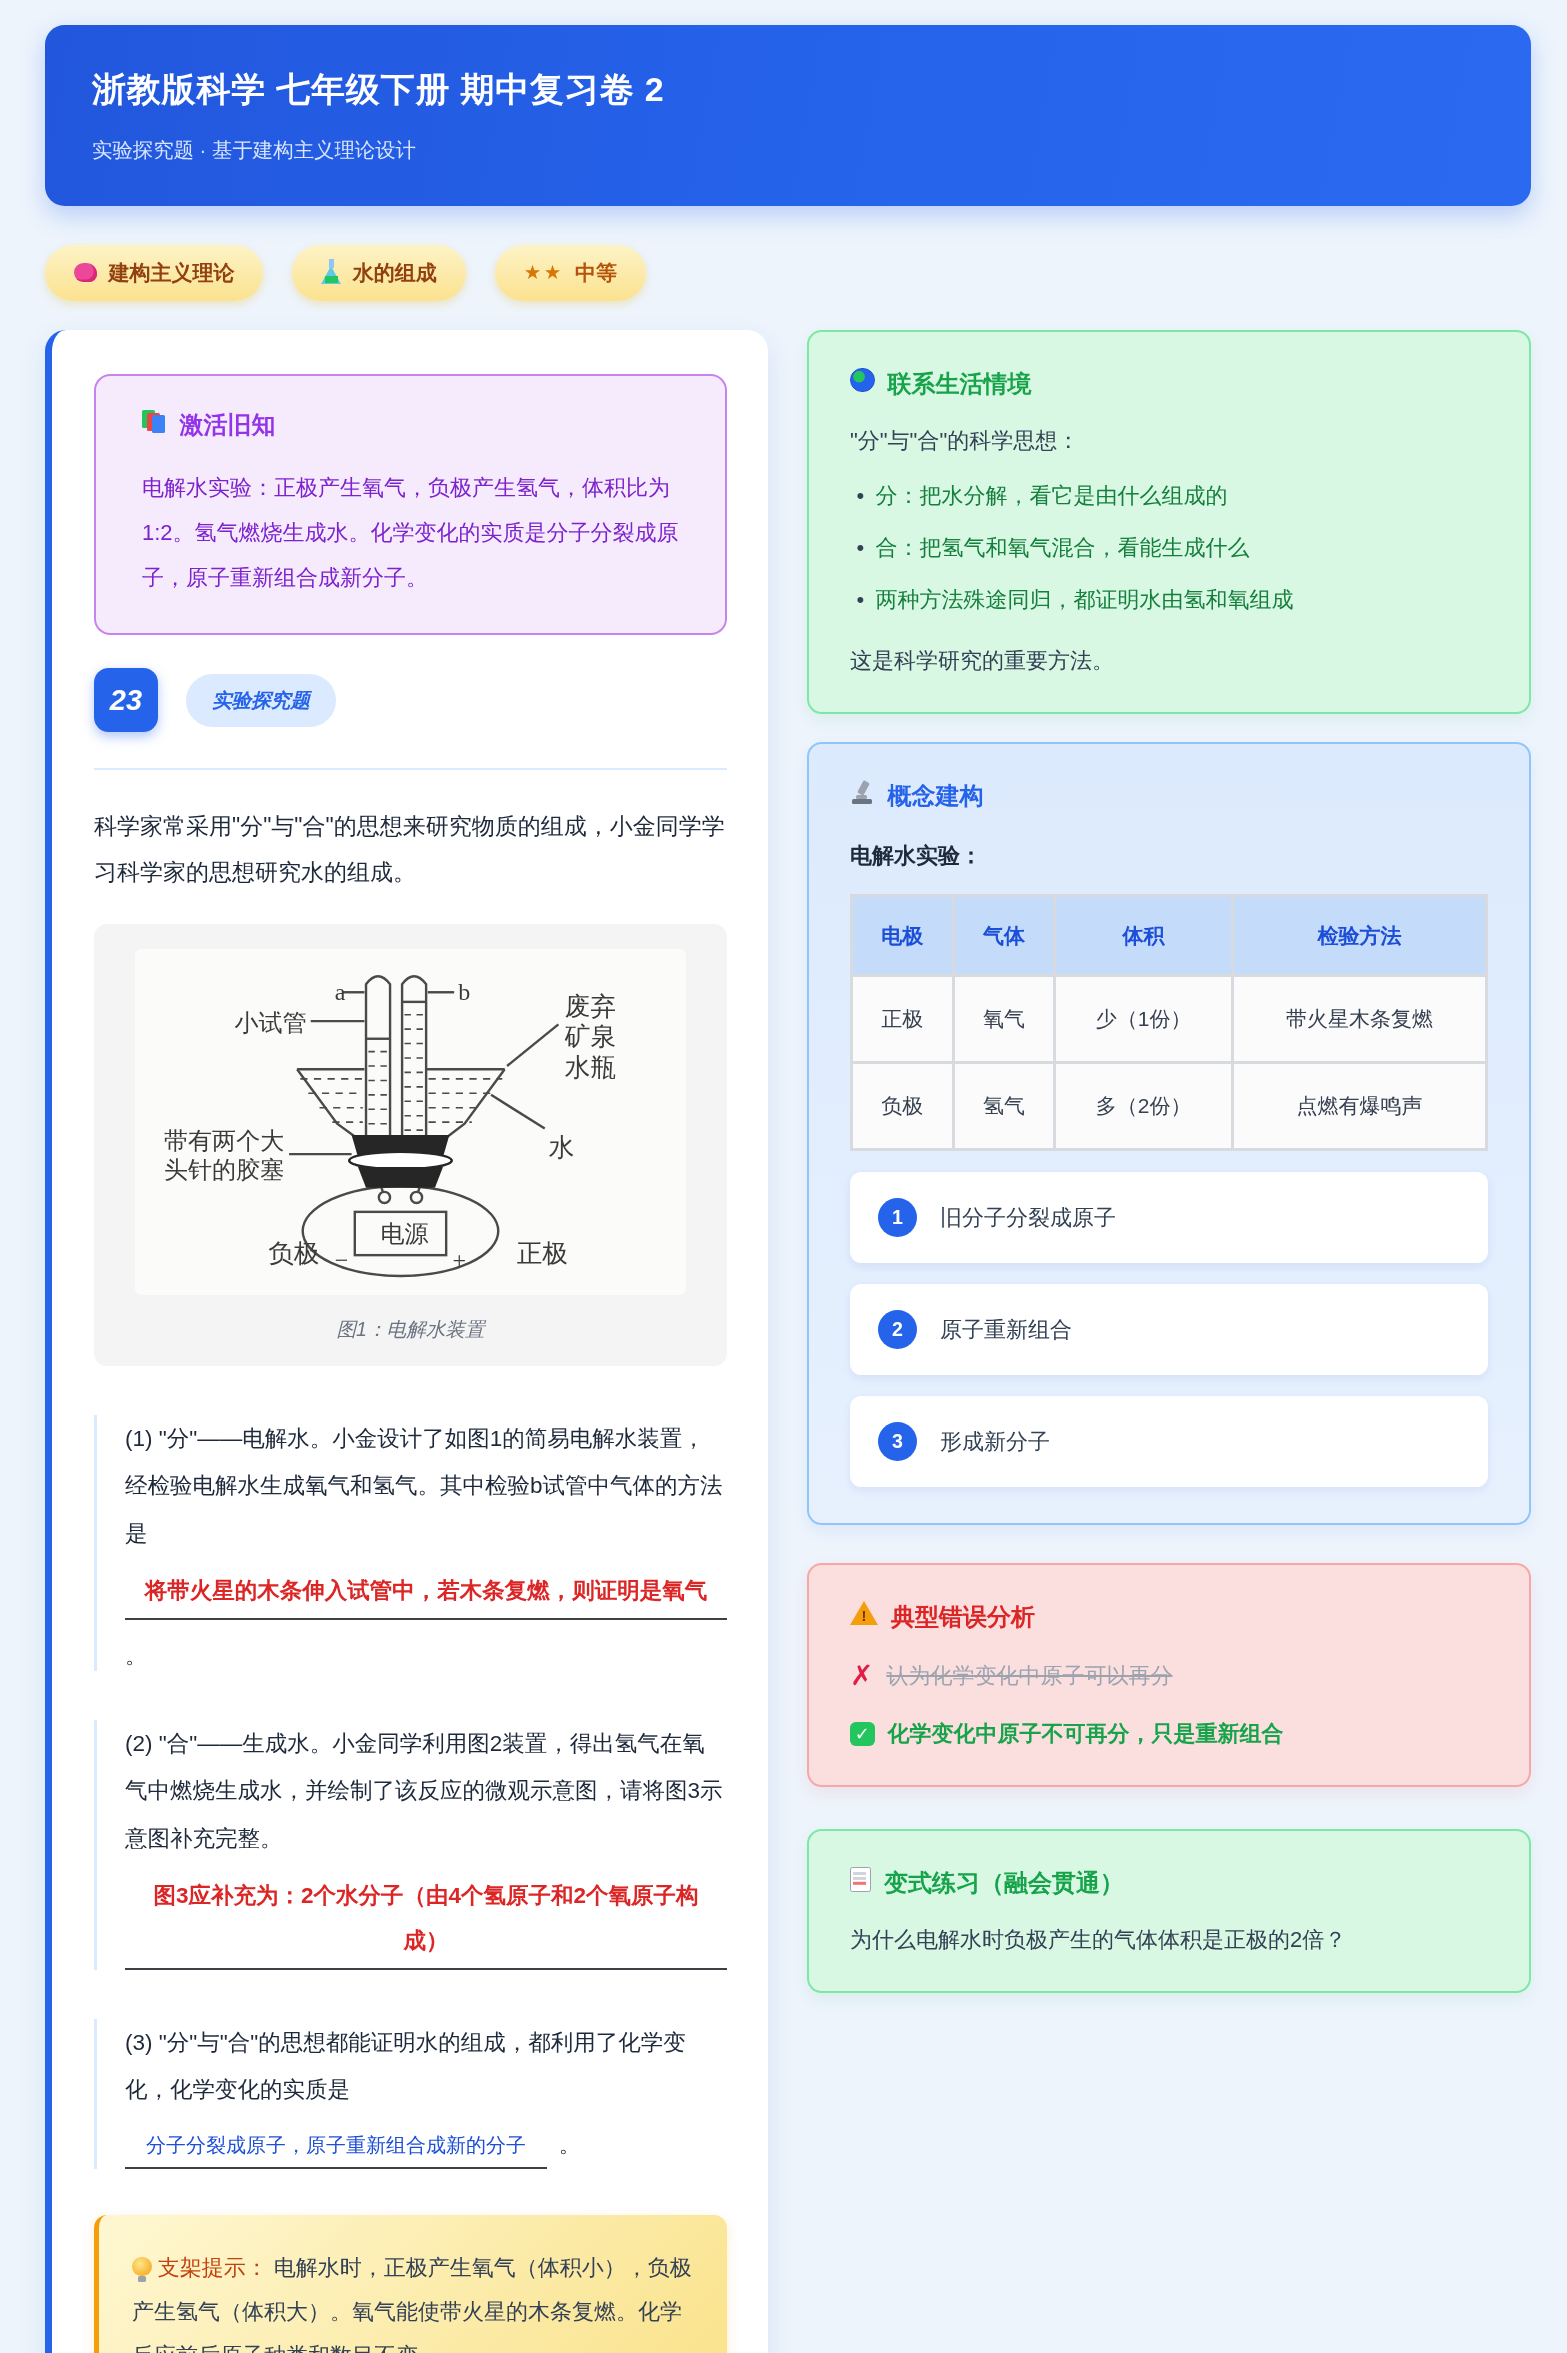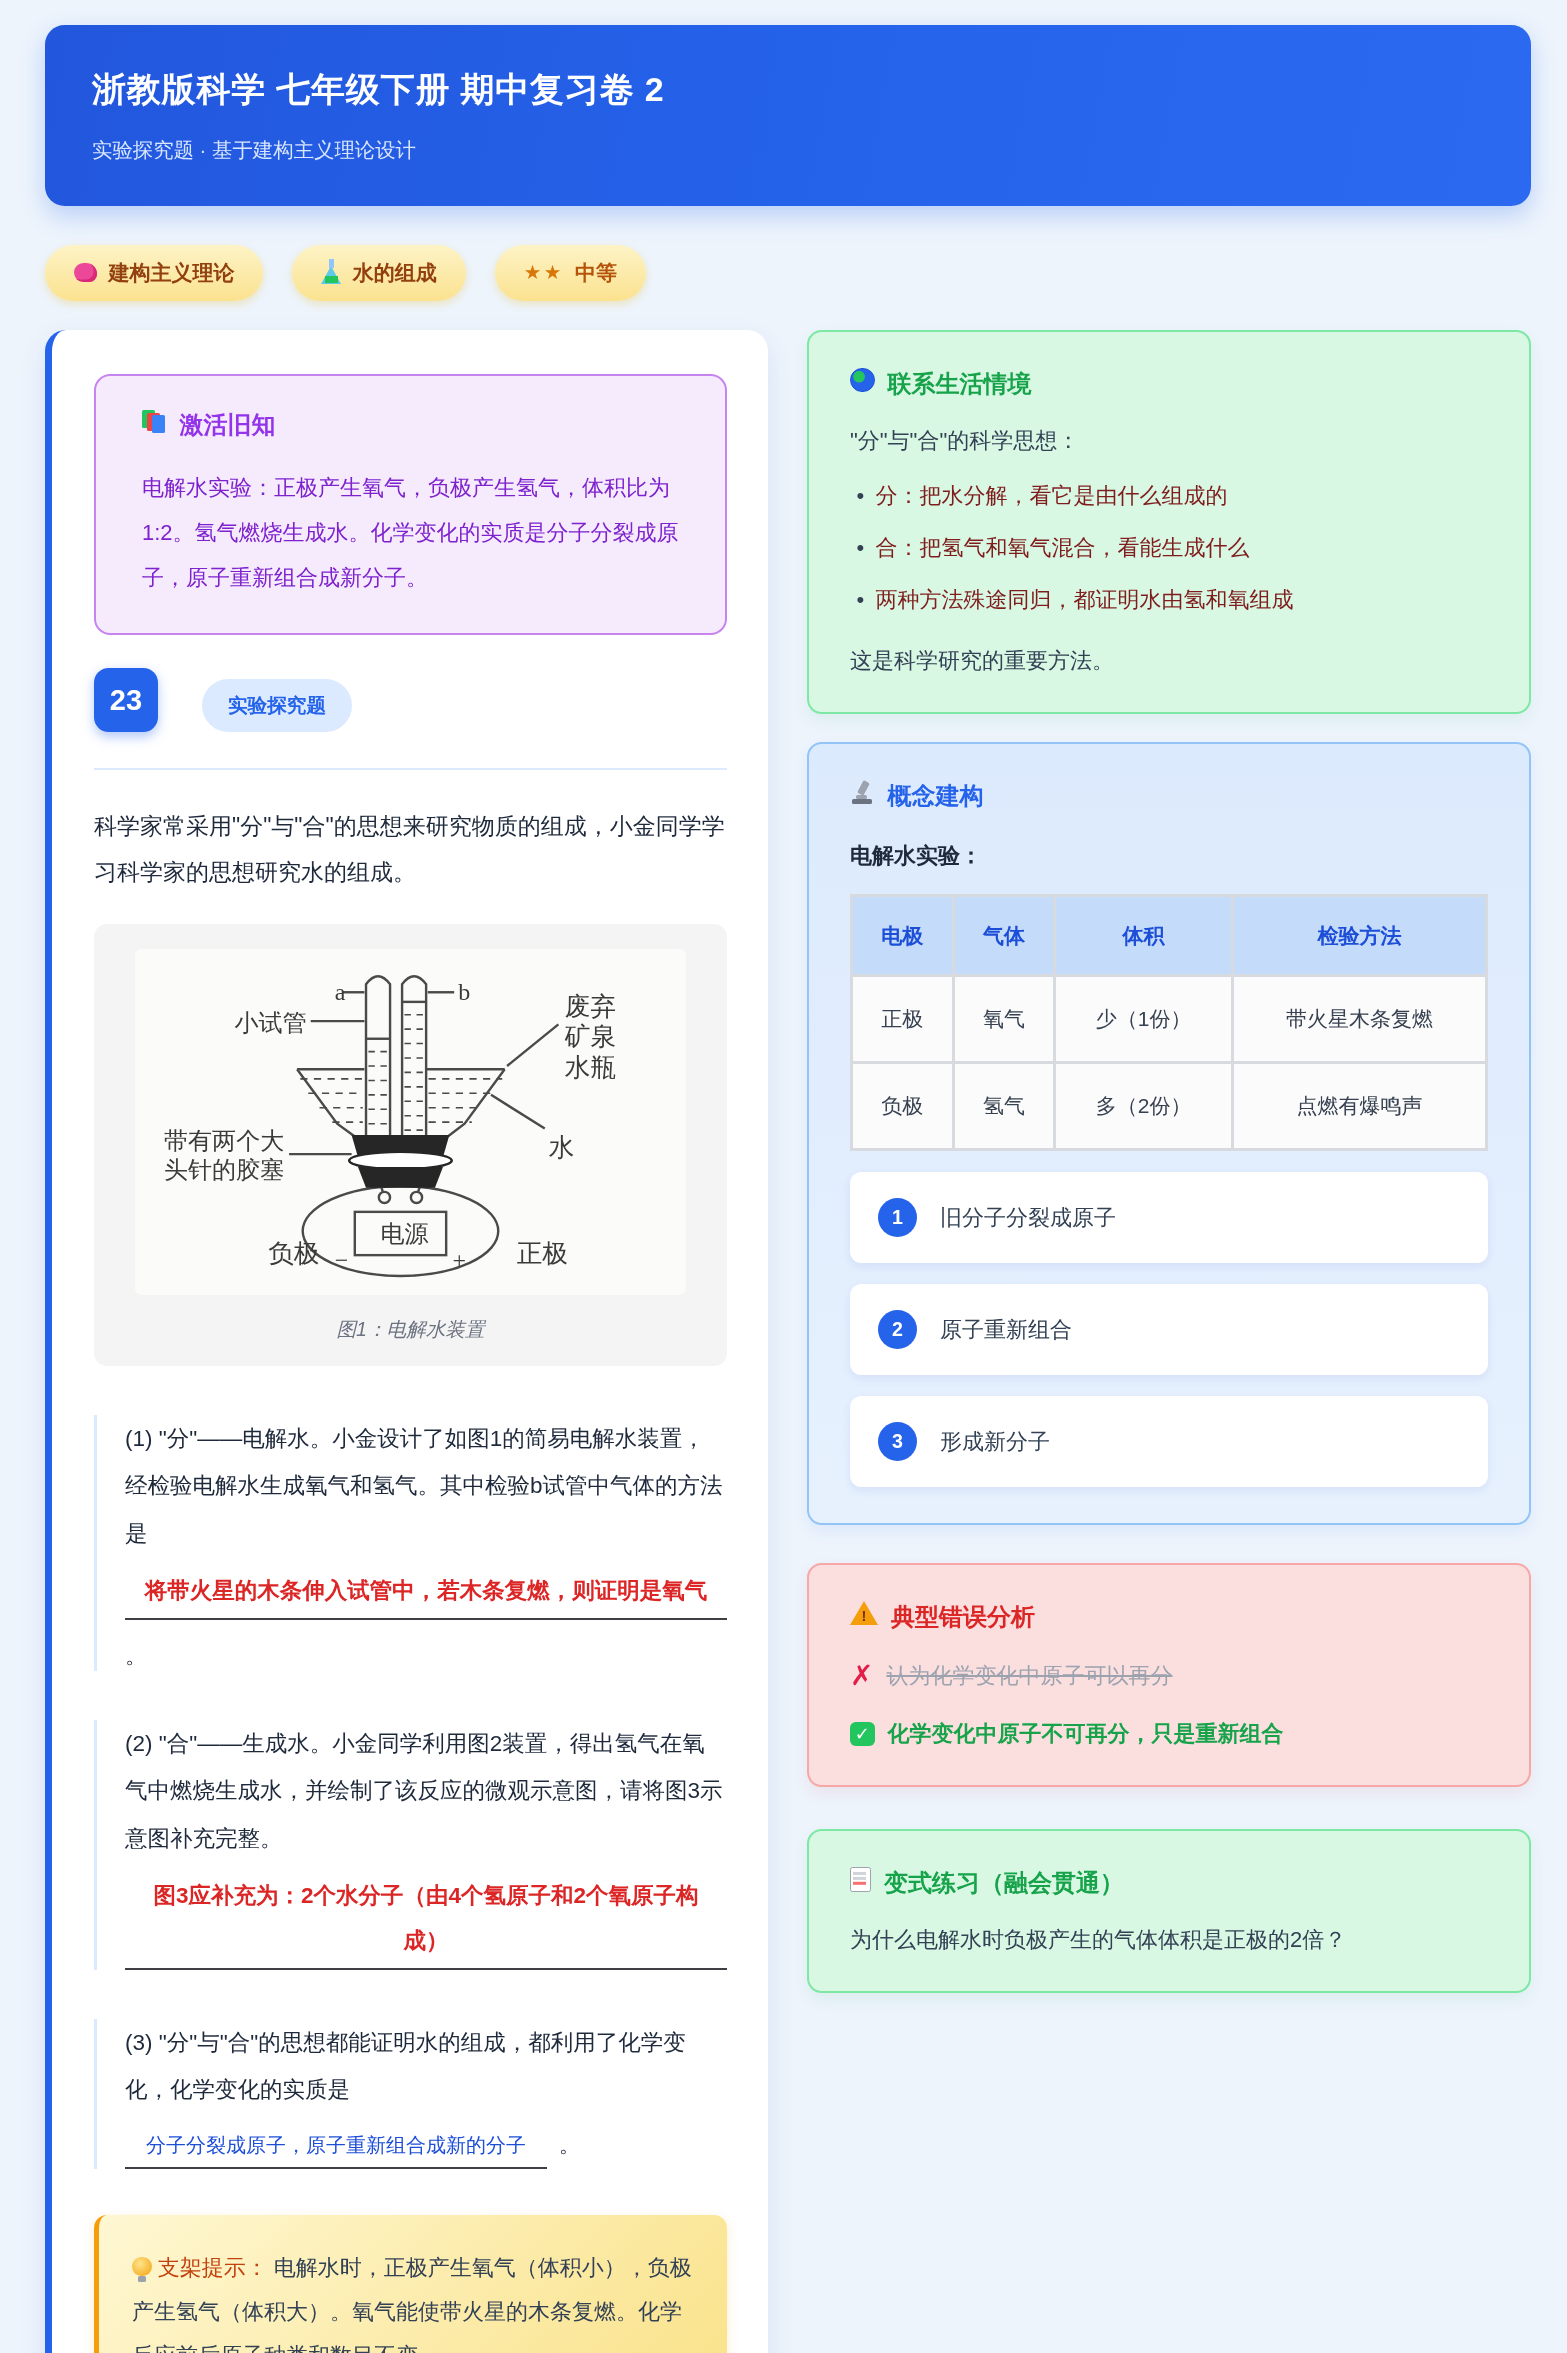--- a/index.html
+++ b/index.html
@@ -51,21 +51,21 @@
     background:#F5EBFC; border:2.4px solid #C684EF; border-radius:16.3px;
     padding:33px 46px; margin-bottom:33px;
   }
   .purple-box .box-title { color:#9333EA; }
   .purple-box p { margin-top:24.5px; font-size:22px; line-height:2.05; color:#7E22CE; }
 
   .green-box  { background:#D9F8E4; border:2.4px solid #7CE8A4; box-shadow:0 6.5px 14.7px rgba(22,163,74,.08); }
   .green-box .box-title { color:#16A34A; }
   .green-box .lead { margin-top:26px; font-size:22px; color:#334155; }
   .green-box ul { margin-top:21px; list-style:none; }
-  .green-box li { font-size:22px; color:#7f1d1d; line-height:1.7; margin-top:14.7px; padding-left:6.5px; }
+  .green-box li { font-size:22px; color:#15803d; line-height:1.7; margin-top:14.7px; padding-left:6.5px; }
   .green-box li::before { content:"•"; margin-right:11.4px; color:#334155; }
   .green-box .footer { margin-top:28px; font-size:22px; color:#334155; }
 
   .blue-box {
     background:linear-gradient(180deg,#DCEAFD,#E7F1FE);
     border:2.4px solid #92C4F8; margin-top:28px;
     box-shadow:0 6.5px 14.7px rgba(37,99,235,.08);
   }
   .blue-box .box-title { color:#2563EB; }
   .sec-label { font-size:22px; font-weight:bold; color:#1E293B; margin-top:29px; }
@@ -102,21 +102,21 @@
   }
   .red-box .box-title { color:#DC2626; }
   .err-line { display:flex; align-items:center; gap:13px; margin-top:28px; font-size:22px; }
   .err-wrong { color:#9CA3AF; text-decoration:line-through; }
   .err-right { color:#16A34A; font-weight:bold; }
 
   .green-box2 { margin-top:42px; }
   .green-box2 .body { margin-top:26px; font-size:22px; color:#334155; }
 
   
-  .qrow { display:flex; align-items:flex-end; gap:44px; }
+  .qrow { display:flex; align-items:center; gap:28px;font-style:italic; }
   .qnum {
     width:64px; height:64px; border-radius:14.7px; background:#2563EB; color:#fff;
     font-size:29px; font-weight:bold; display:flex; align-items:center; justify-content:center;
     box-shadow:0 4.9px 11.4px rgba(37,99,235,.35);
   }
   .qtype {
     background:#DBEAFE; color:#2563EB; font-size:19.6px; font-weight:bold;
     padding:13px 26px; border-radius:816px;
   }
   .divider { border-top:2.4px solid #DBEAFE; margin:36px 0 33px 0; }

